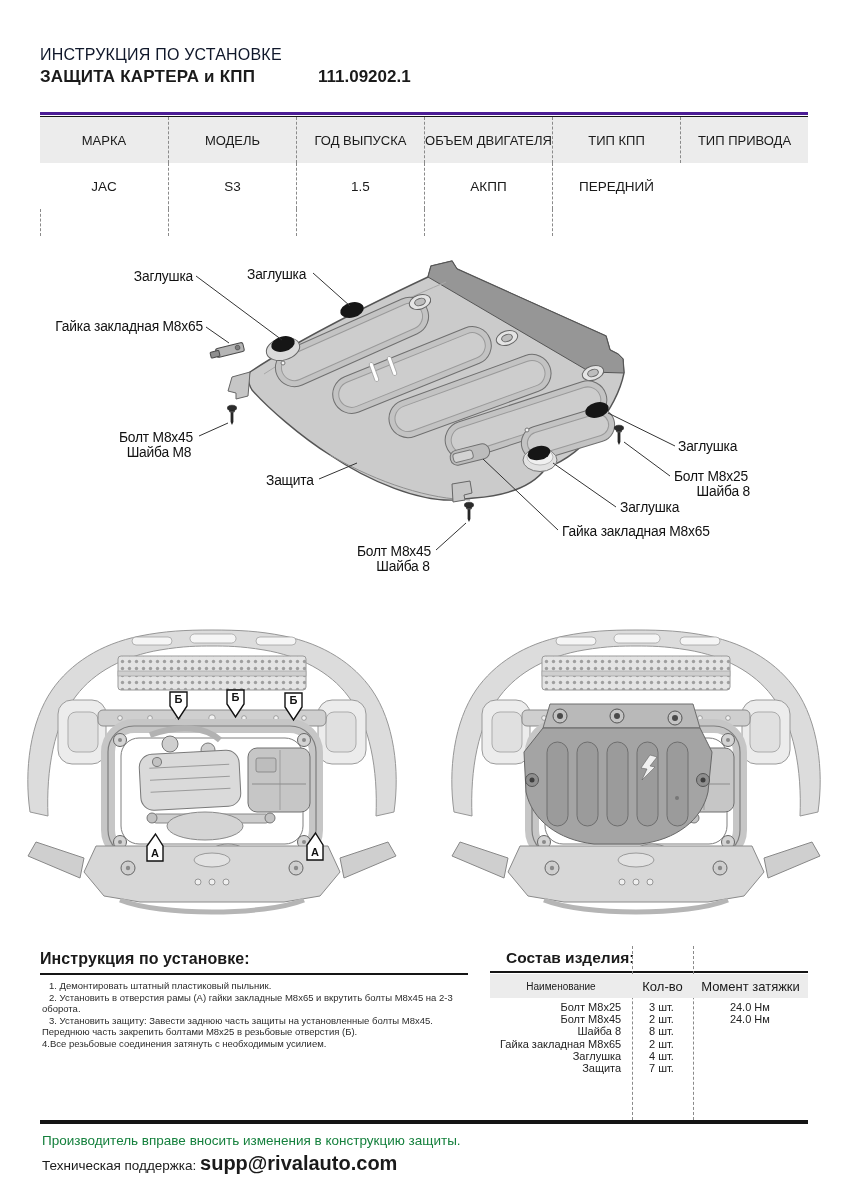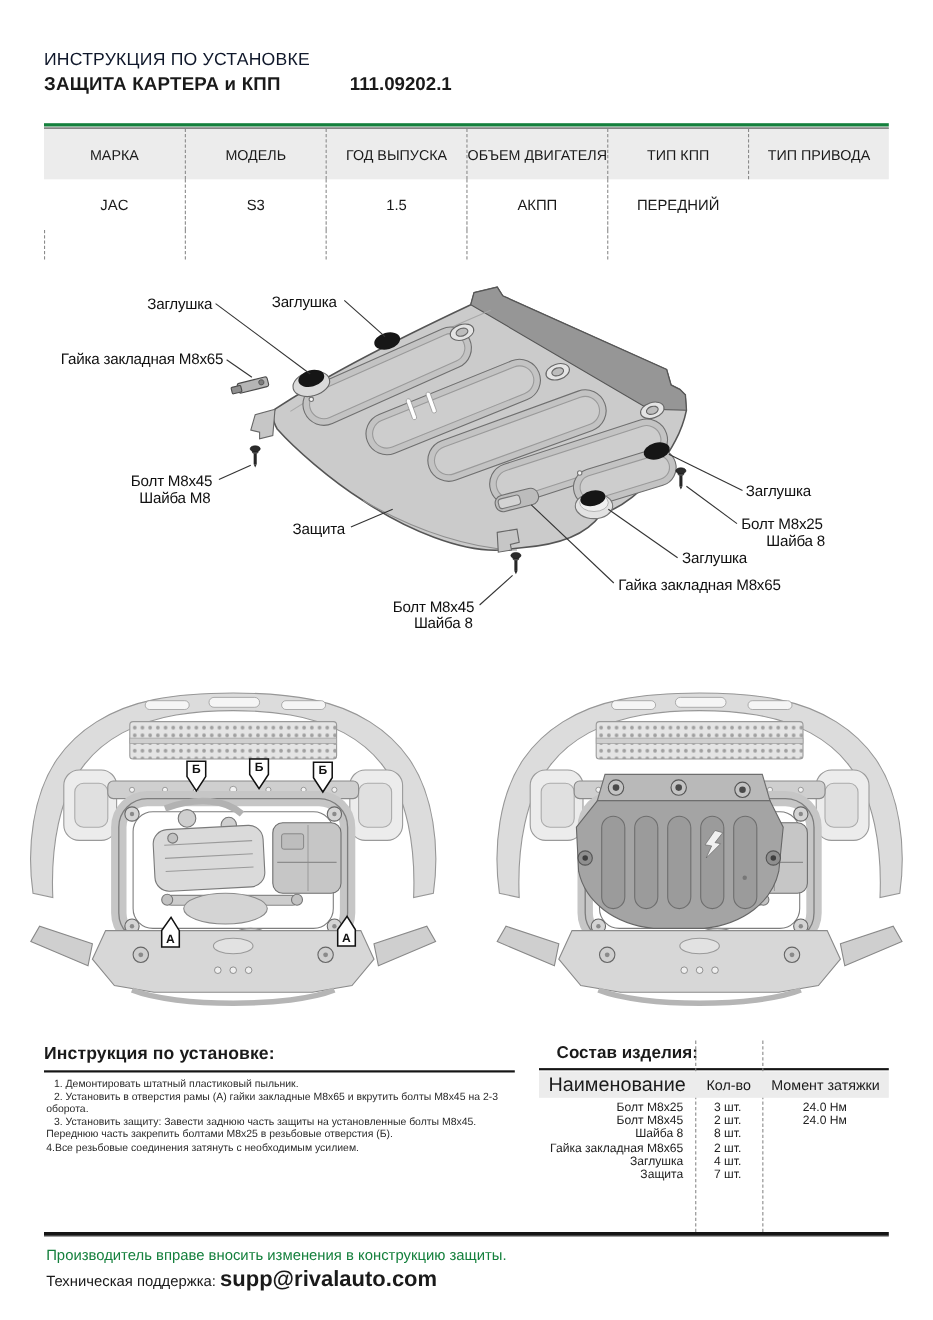--- a/index.html
+++ b/index.html
@@ -4,21 +4,21 @@
 <style>
   html,body{margin:0;padding:0;background:#fff;}
   .page{position:relative;width:848px;height:1200px;background:#ffffff;overflow:hidden;
         font-family:"Liberation Sans",sans-serif;color:#1a1a1a;}
   .abs{position:absolute;}
   
   .title1{left:40px;top:46px;font-size:16px;letter-spacing:.2px;color:#0f172a;}
   .title2{left:40px;top:67px;font-size:17px;font-weight:700;letter-spacing:.2px;}
   .partno{left:318px;top:67px;font-size:17px;font-weight:700;}
   
-  .vtable{left:40px;top:112px;width:768px;border-top:3px solid #15803d;}
+  .vtable{left:40px;top:112px;width:768px;border-top:3px solid #4c1d95;}
   .vtable-inner{margin-top:1px;border-top:1px solid #151515;display:grid;
                 grid-template-columns:repeat(6,128px);grid-template-rows:46px 46px 27px;}
   .vt-cell{display:flex;align-items:center;justify-content:center;text-align:center;
            font-size:13px;line-height:15px;border-left:1px dashed #8a8a8a;}
   .vt-cell.first{border-left:none;}
   .vt-head{background:#ececec;}
   .vt-data{font-size:13.5px;}
   .vt-ext{background:transparent;}
   
   svg text{font-family:"Liberation Sans",sans-serif;}
@@ -27,21 +27,21 @@
   
   .instr-title{left:40px;top:950px;font-size:16px;font-weight:700;letter-spacing:.1px;}
   .instr-rule{left:40px;top:973px;width:428px;height:2px;background:#151515;}
   .instr-steps{left:42px;top:980px;width:434px;font-size:9.5px;line-height:11.6px;color:#2b2b2b;}
   .instr-steps p{margin:0;text-indent:7px;}
   .instr-steps p.noind{text-indent:0;}
   
   .parts-title{left:506px;top:949px;font-size:15.5px;font-weight:700;}
   .parts-rule{left:490px;top:971px;width:318px;height:2px;background:#151515;}
   .parts-head{left:490px;top:974px;width:318px;height:24px;background:#ececec;display:flex;align-items:center;}
-  .ph-name{width:142px;text-align:center;font-size:18px;box-sizing:border-box;}
+  .ph-name{width:142px;text-align:center;font-size:10px;box-sizing:border-box;}
   .ph-qty{width:61px;text-align:center;font-size:13px;}
   .ph-torque{width:115px;text-align:center;font-size:13px;}
   .parts-rows{left:490px;top:1001px;width:318px;font-size:11px;line-height:12.2px;color:#222;}
   .p-row{display:flex;}
   .p-name{width:132px;text-align:right;padding-right:10px;}
   .p-qty{width:61px;text-align:center;}
   .p-torque{width:117px;text-align:center;}
   .vdash{width:0;border-left:1px dashed #8a8a8a;}
   .dash1{left:632px;top:946px;height:174px;}
   .dash2{left:693px;top:946px;height:174px;}

